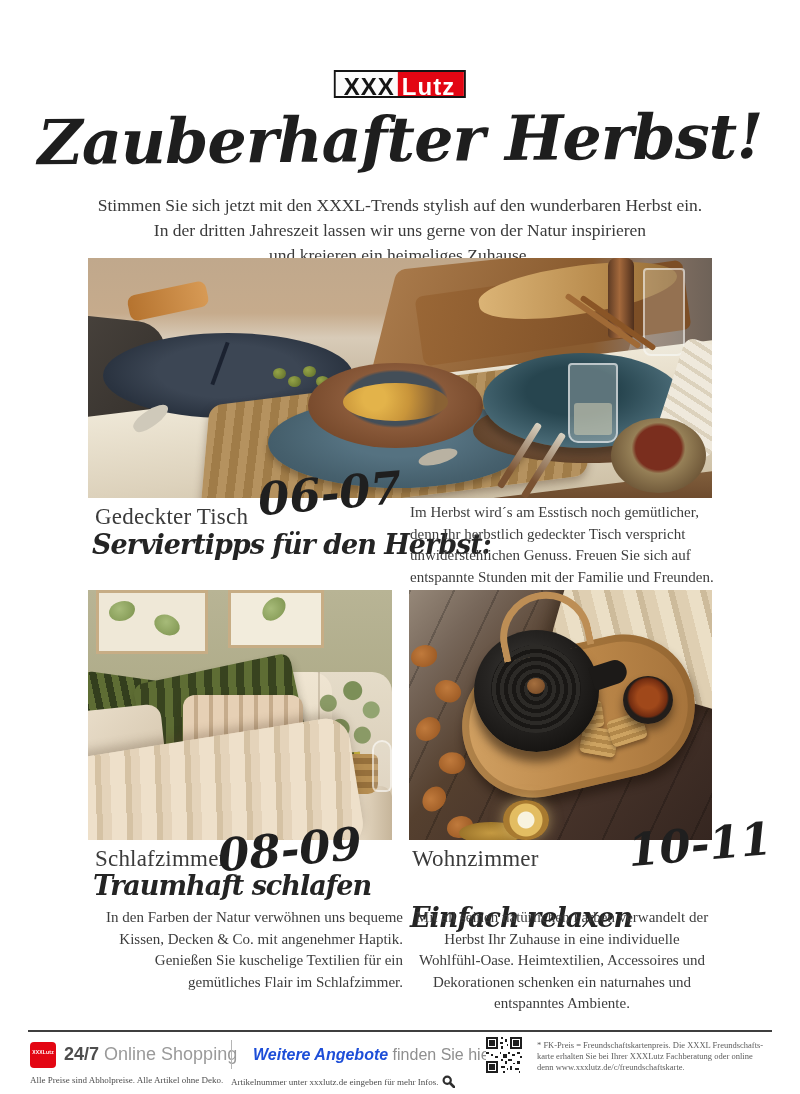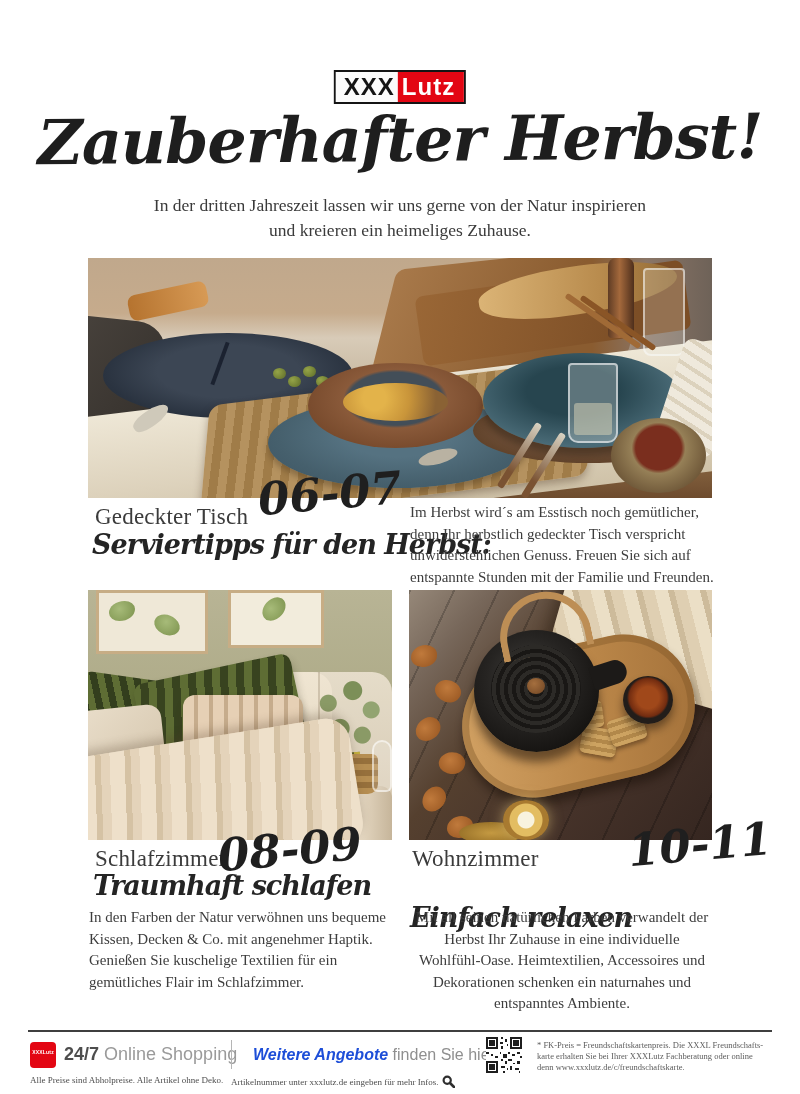--- a/index.html
+++ b/index.html
@@ -4,21 +4,21 @@
 <style>
   * { margin:0; padding:0; box-sizing:border-box; }
   body { background:#ffffff; font-family:"Liberation Serif", serif; }
   .page { position:relative; width:800px; height:1094px; margin:0 auto; background:#ffffff; overflow:hidden; }
 
   .abs { position:absolute; }
   .script { font-family:"DejaVu Serif", serif; font-style:italic; font-weight:bold; letter-spacing:-1px; }
   .sans { font-family:"Liberation Sans", sans-serif; }
 
   
-  .logo { top:70px; left:50%; transform:translateX(-50%); display:flex; border:2px solid #141414; height:34px; }
+  .logo { top:70px; left:50%; transform:translateX(-50%); display:flex; border:2px solid #141414; height:28px; }
   .logo-xxx { background:#fbfbfb; color:#141414; font:bold 24px/30px "Liberation Sans", sans-serif; padding:0 3px 0 8px; letter-spacing:1px; }
   .logo-lutz { background:#e30613; color:#ffffff; font:bold 24px/30px "Liberation Sans", sans-serif; padding:0 9px 0 4px; letter-spacing:1px; }
 
   .page-title { top:94px; left:0; width:100%; text-align:center; font-size:62px; line-height:92px; color:#1e1e1e; transform:rotate(-0.5deg); }
   .intro { top:193px; left:0; width:100%; text-align:center; font-size:17.5px; line-height:25px; color:#3a3a3a; }
 
   
   .photo { overflow:hidden; }
   .photo * { position:absolute; }
 
@@ -101,21 +101,21 @@
   .pagenum { font-size:45px; line-height:45px; color:#1f1f1f; transform:rotate(-5deg); z-index:6; letter-spacing:0; }
   .pn-0607 { left:258px; top:471px; }
   .pn-0809 { left:218px; top:827px; }
   .pn-1011 { left:628px; top:822px; }
   .sec-heading { font-size:23px; color:#3b3b3b; letter-spacing:0.2px; }
   .sec-sub { font-size:27px; line-height:34px; color:#242424; }
   .sec-body { font-size:15px; line-height:21.5px; color:#3d3d3d; }
   .sh-1 { left:95px; top:504px; } .ss-1 { left:92px; top:528px; }
   .sb-1 { left:410px; top:502px; width:316px; }
   .sh-2 { left:95px; top:846px; } .ss-2 { left:93px; top:869px; }
-  .sb-2 { left:89px; top:907px; width:308px; }
+  .sb-2 { left:95px; top:907px; width:308px;text-align:right; }
   .sh-3 { left:412px; top:846px;font-family:Liberation Serif, serif; } .ss-3 { left:410px; top:869px;margin-top:32px; }
   .sb-3 { left:412px; top:907px; width:300px;text-align:center; }
 
   
   .footer-line { left:28px; top:1030px; width:744px; border-top:2px solid #3f3f3f; }
   .f-badge { left:30px; top:1042px; width:26px; height:26px; background:#e30613; border-radius:4px; color:#ffffff; font:bold 5px/7px "Liberation Sans", sans-serif; text-align:center; padding-top:7px; letter-spacing:0.2px; }
   .f-shop { left:64px; top:1044px; font-size:18px; }
   .f-shop b { color:#4d4d4d; font-weight:bold; }
   .f-shop span { color:#9a9a9a; }
   .f-divider { left:231px; top:1040px; width:1px; height:29px; background:#b5b5b5; }
@@ -133,20 +133,21 @@
 <div class="page">
 
   <div class="abs logo">
     <span class="logo-xxx">XXX</span>
     <span class="logo-lutz">Lutz</span>
   </div>
 
   <div class="abs page-title script">Zauberhafter Herbst!</div>
 
   <div class="abs intro">
+    <div>Stimmen Sie sich jetzt mit den XXXL-Trends stylish auf den wunderbaren Herbst ein.</div>
     <div>In der dritten Jahreszeit lassen wir uns gerne von der Natur inspirieren</div>
     <div>und kreieren ein heimeliges Zuhause.</div>
   </div>
 
   <div class="abs photo photo-hero">
     <i class="h-chair-l"></i>
     <i class="h-wood-tr"></i>
     <i class="h-wall-r"></i>
     <i class="h-cloth"></i>
     <i class="h-board"></i>

